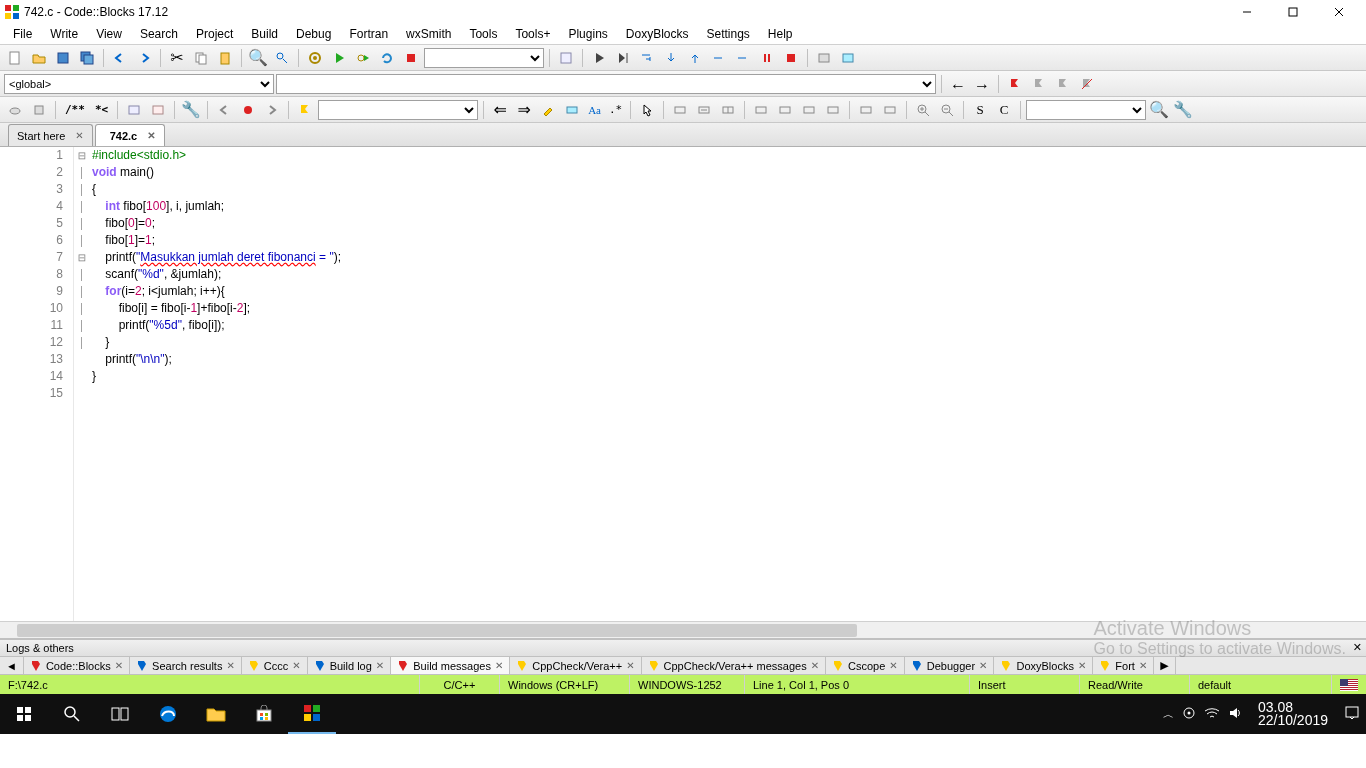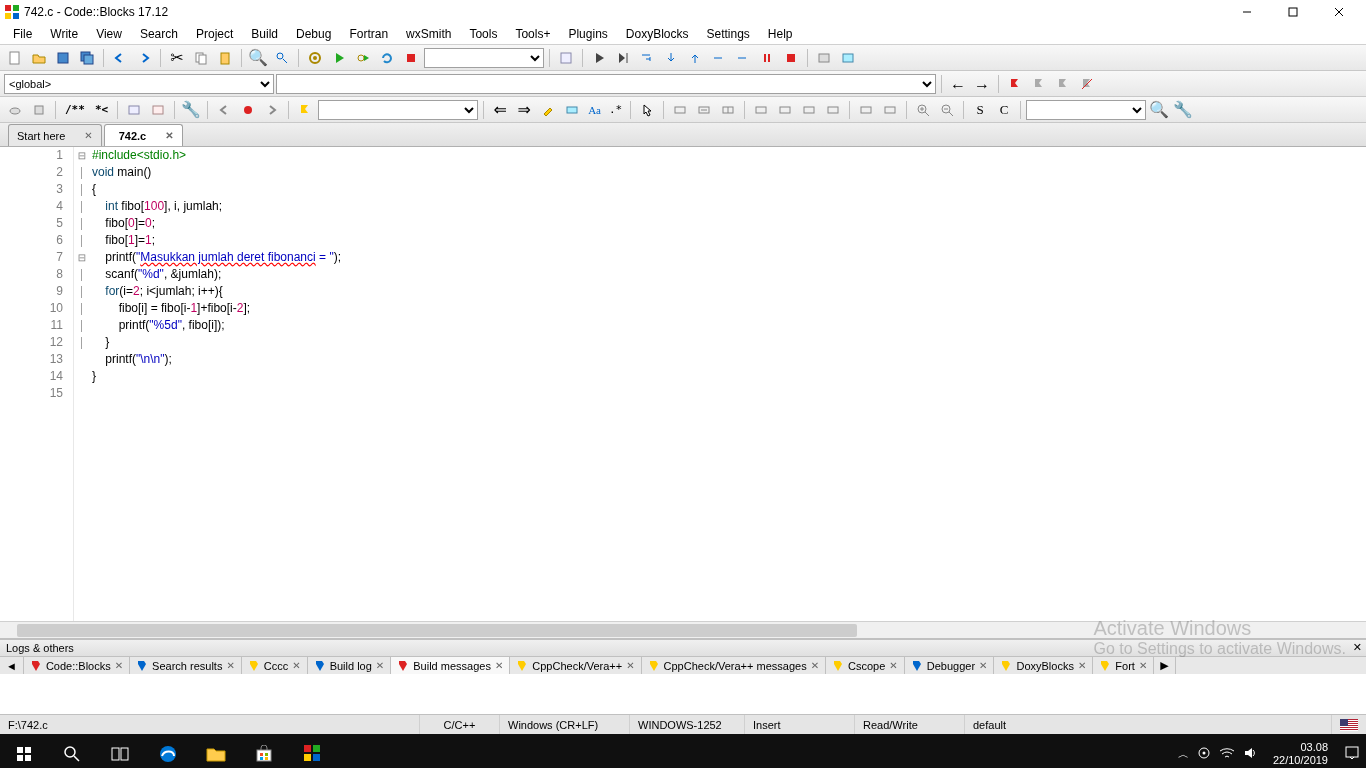--- a/index.html
+++ b/index.html
@@ -8,47 +8,47 @@
 .titlebar .app-icon { width: 16px; height: 16px; margin-right: 4px; display: inline-flex; }
 .titlebar .title { flex: 1; color: #000; }
 .titlebar .win-ctrl { width: 46px; height: 23px; display: flex; align-items: center; justify-content: center; color: #000; }
 .menubar { height: 22px; background: #fff; display: flex; align-items: center; padding: 0 4px; font-size: 12px; border-bottom: 1px solid #d0d0d0; }
 .menubar .menu-item { padding: 2px 9px; cursor: default; }
 .toolbar { height: 26px; background: linear-gradient(#f8f8f8,#e8e8e8); border-bottom: 1px solid #c8c8c8; display: flex; align-items: center; padding: 0 4px; gap: 2px; }
 .toolbar .sep { width: 1px; height: 18px; background: #c0c0c0; margin: 0 3px; }
 .toolbar .tbtn { width: 22px; height: 22px; display: flex; align-items: center; justify-content: center; border: 1px solid transparent; border-radius: 2px; }
 .toolbar select, .toolbar .combo { height: 20px; font-size: 11px; border: 1px solid #a0a0a0; background: #fff; }
 .tabs { height: 24px; background: linear-gradient(#f0f0f0,#e0e0e0); border-bottom: 1px solid #b0b0b0; display: flex; align-items: flex-end; padding-left: 8px; }
-.tab { height: 22px; padding: 0 8px; display: flex; align-items: center; font-size: 11px; border: 1px solid #a0a0a0; border-bottom: none; background: #e8e8e8; margin-right: 2px; border-radius: 3px 3px 0 0; gap: 19px; margin-top: 29px; }
+.tab { height: 22px; padding: 0 8px; display: flex; align-items: center; font-size: 11px; border: 1px solid #a0a0a0; border-bottom: none; background: #e8e8e8; margin-right: 2px; border-radius: 3px 3px 0 0; gap: 10px; margin-top: 29px; }
 .tab.active { background: #fff; font-weight: bold; padding-left: 14px; }
 .tab .close { font-size: 10px; color: #666; }
 .editor { display: flex; height: 492px; background: #fff; border-bottom: 1px solid #c0c0c0; position: relative; }
 .gutter { width: 74px; background: #fff; text-align: right; padding-right: 10px; font: 12px/17px Consolas, monospace; color: #808080; border-right: 1px solid #e8e8e8; }
 .fold { width: 16px; background: #fff; font: 10px/17px Consolas, monospace; text-align: center; color: #808080; }
 .code { flex: 1; font: 12px/17px Consolas, monospace; white-space: pre; padding-left: 2px; overflow: hidden; }
-.kw { color: #0c4a6e; font-weight: normal; }
+.kw { color: #8b5cf6; font-weight: bold; }
 .pp { color: #008000; }
 .str { color: #0000c0; }
 .num { color: #c00060; }
 .err { text-decoration: underline wavy red; }
 .hscroll { position: absolute; left: 0; right: 0; bottom: 0; height: 17px; background: #f0f0f0; border-top: 1px solid #d0d0d0; }
 .hscroll .thumb { position: absolute; left: 17px; top: 2px; height: 13px; width: 840px; background: #cdcdcd; border-radius: 2px; }
 .logs-header { height: 18px; background: linear-gradient(#f0f0f0,#e0e0e0); border-top: 1px solid #c0c0c0; border-bottom: 1px solid #c0c0c0; font-size: 11px; padding: 1px 6px; display: flex; align-items: center; position: relative; }
 .logs-header .x { position: absolute; right: 4px; top: 1px; font-size: 11px; }
 .log-tabs { height: 17px; background: #e8e8e8; display: flex; align-items: center; overflow: hidden; font-size: 11px; }
 .log-tab { padding: 0 6px; display: flex; align-items: center; gap: 4px; border-right: 1px solid #c0c0c0; height: 100%; white-space: nowrap; }
 .log-tab .lt-icon { width: 12px; height: 12px; display: inline-flex; }
 .log-tab.active { font-weight: normal; background: #f8f8f8; }
 .log-tab .lx { font-size: 10px; color: #666; }
-.statusbar { height: 20px; background: #e5e5e5; border-top: 1px solid #c0c0c0; display: flex; align-items: flex-end; font-size: 11px; margin-top: 40px; }
+.statusbar { height: 20px; background: #bef264; border-top: 1px solid #c0c0c0; display: flex; align-items: flex-end; font-size: 11px; }
 .statusbar .cell { padding: 0 8px; border-right: 1px solid #d0d0d0; height: 100%; display: flex; align-items: center; }
 .taskbar { height: 40px; background: #101010; display: flex; align-items: center; color: #fff; }
 .taskbar .task-btn { width: 48px; height: 40px; display: flex; align-items: center; justify-content: center; }
 .taskbar .tray { margin-left: auto; display: flex; align-items: center; gap: 8px; padding-right: 6px; font-size: 11px; }
-.taskbar .clock { text-align: right; line-height: 13px; font-size: 11px; padding: 0 8px; }
+.taskbar .clock { text-align: left; line-height: 13px; font-size: 14px; padding: 0 8px; }
 .watermark { position: absolute; right: 20px; bottom: 110px; color: rgba(100,100,100,.35); font-size: 20px; pointer-events: none; }
 .flag-us { width: 18px; height: 12px; background: linear-gradient(to bottom, #b22234 0 8%, #fff 8% 16%, #b22234 16% 24%, #fff 24% 32%, #b22234 32% 40%, #fff 40% 48%, #b22234 48% 56%, #fff 56% 64%, #b22234 64% 72%, #fff 72% 80%, #b22234 80% 88%, #fff 88% 100%); position: relative; }
 .flag-us::before { content:""; position:absolute; left:0; top:0; width:8px; height:7px; background:#3c3b6e; }
 </style>
 </head>
 <body>
 
 <div class="titlebar">
   <span class="app-icon">
     <svg viewBox="0 0 16 16">
@@ -581,20 +581,21 @@
       <span class="lx">✕</span>
     </div>
     <div class="log-tab">▶</div>
   </div>
 
 <div class="statusbar">
   <div class="cell" style="width:420px">F:\742.c</div>
   <div class="cell" style="width:80px;justify-content:center">C/C++</div>
   <div class="cell" style="width:130px">Windows (CR+LF)</div>
   <div class="cell" style="width:115px">WINDOWS-1252</div>
+  <div class="cell" style="width:225px">Line 1, Col 1, Pos 0</div>
   <div class="cell" style="width:110px">Insert</div>
   <div class="cell" style="width:110px">Read/Write</div>
   <div class="cell" style="flex:1">default</div>
   <div class="cell" style="border:none">
       <span class="flag-us"></span>
     </div>
 </div>
 
 <div class="watermark">
   <div>Activate Windows</div>

